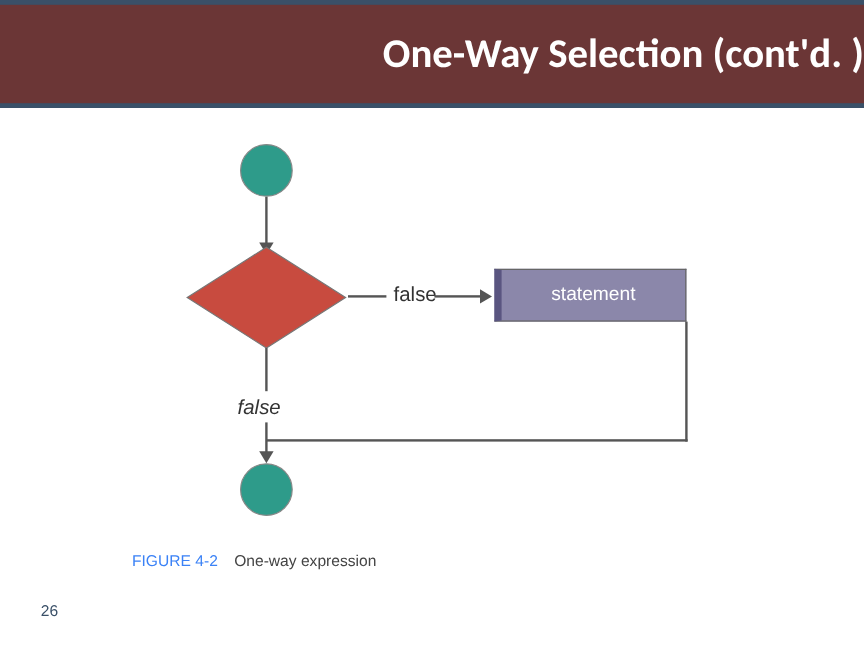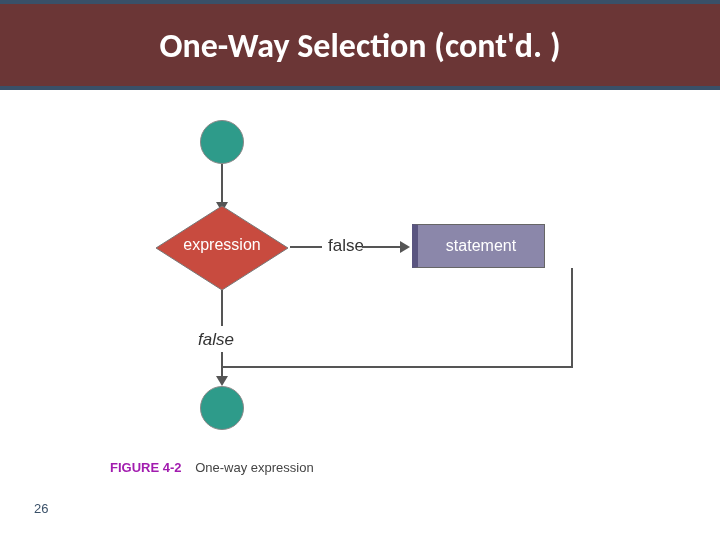--- a/index.html
+++ b/index.html
@@ -12,21 +12,21 @@
     overflow: hidden;
   }
   .header {
     width: 100%;
     height: 90px;
     background: #6b3636;
     border-top: 4px solid #3a5068;
     border-bottom: 4px solid #3a5068;
     display: flex;
     align-items: center;
-    justify-content: center;
+    justify-content: flex-end;
   }
   .header-title {
     color: #ffffff;
     font-size: 34px;
     font-weight: bold;
     text-align: center;
     font-family: Calibri, Arial, sans-serif;
   }
   .diagram-area {
     position: relative;
@@ -60,21 +60,21 @@
     width: 112px;
     text-align: center;
     color: #ffffff;
     font-size: 16px;
     z-index: 5;
   }
   .statement-box {
     position: absolute;
     left: 412px;
     top: 134px;
-    width: 133px;
+    width: 160px;
     height: 44px;
     background: #8b87aa;
     border: 1px solid #666;
     border-left: 6px solid #5a5580;
     display: flex;
     align-items: center;
     justify-content: center;
     color: #ffffff;
     font-size: 16px;
   }
@@ -112,22 +112,22 @@
     border-left: 10px solid #555;
   }
   .figure-caption {
     position: absolute;
     left: 110px;
     top: 370px;
     font-size: 13px;
     color: #444;
   }
   .figure-caption .fignum {
-    color: #a21caf;
-    font-weight: bold;
+    color: #3b82f6;
+    font-weight: normal;
     margin-right: 10px;
   }
   .footer {
     position: absolute;
     bottom: 0;
     left: 0;
     width: 100%;
     height: 50px;
     display: flex;
     align-items: center;
@@ -153,21 +153,20 @@
 <div class="diagram-area">
 
   <div class="start-circle"></div>
 
   <div class="arrow-line" style="left:221px; top:74px; width:2px; height:40px;"></div>
   <div class="arrowhead arrow-down" style="left:216px; top:112px;"></div>
 
   <svg style="position:absolute; left:152px; top:112px;" width="140" height="92">
     <polygon points="70,4 136,46 70,88 4,46" fill="#c84b3f" stroke="#777" stroke-width="1"></polygon>
   </svg>
-  <div class="diamond-text">expression</div>
 
   <div class="arrow-line" style="left:290px; top:156px; width:32px; height:2px;"></div>
   <div class="label-true">false</div>
 
   <div class="arrow-line" style="left:362px; top:156px; width:40px; height:2px;"></div>
   <div class="arrowhead arrow-right" style="left:400px; top:151px;"></div>
 
   <div class="statement-box">
     <span>statement</span>
   </div>

